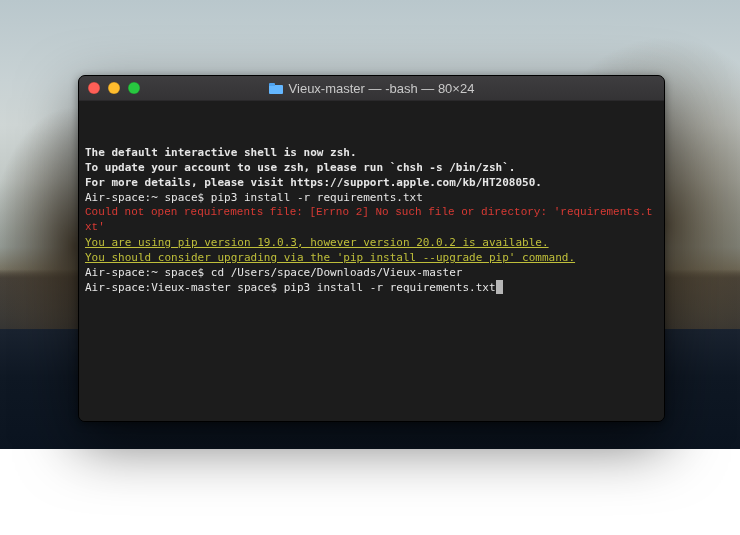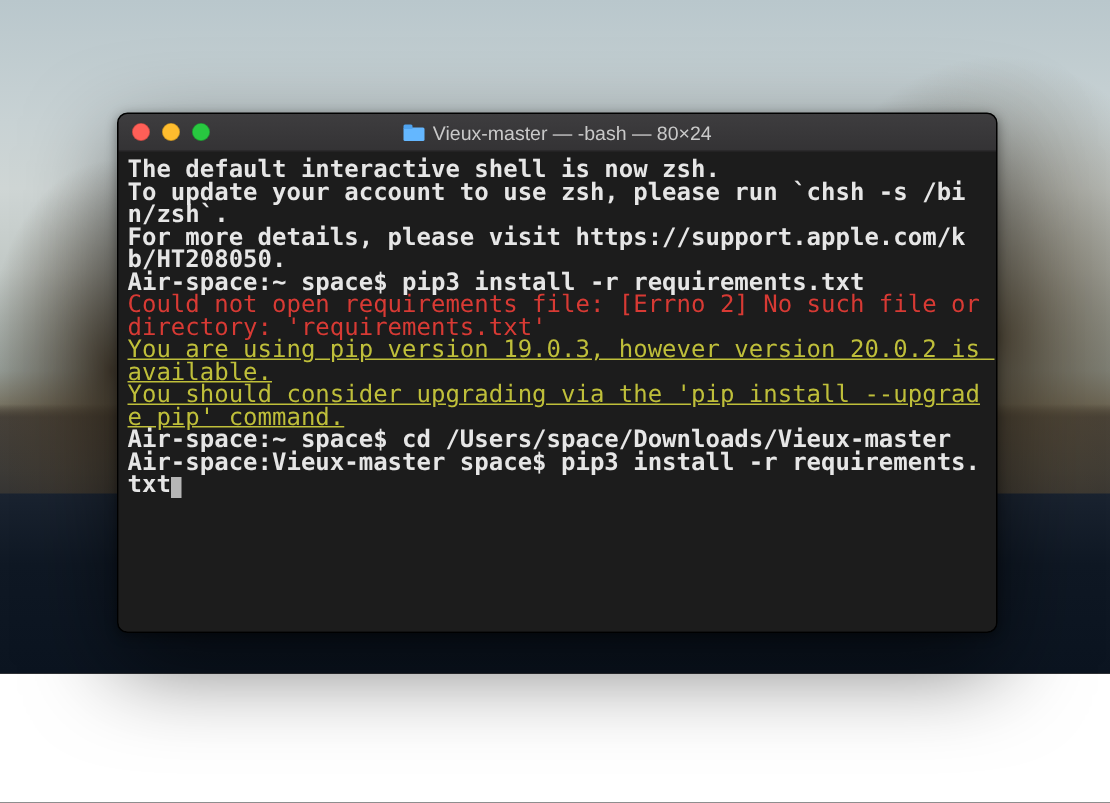--- a/index.html
+++ b/index.html
@@ -117,32 +117,33 @@
   .title-text {
     color: #c9c9c9;
     font-size: 13px;
     font-weight: 400;
   }
 
   .term-body {
     flex: 1 1 auto;
     padding: 4px 6px 6px 6px;
     font-family: "Menlo", "Monaco", "Consolas", monospace;
-    font-size: 16px;
+    font-size: 11px;
     line-height: 15px;
     white-space: pre-wrap;
     word-break: break-all;
     color: #e6e6e6;
     background: #1c1c1c;
     overflow: hidden;
+    margin-top: 40px;
   }
 
   .line { display: block; }
-  .c-default { color: #e6e6e6; font-weight: bold; }
-  .c-red     { color: #d83a34; }
+  .c-default { color: #e6e6e6; }
+  .c-red     { color: #d83a34; font-family: Liberation Mono, monospace; }
   .c-yellow  { color: #bfbf3a; text-decoration: underline; }
   .c-bold    { font-weight: bold; }
 
   .cursor {
     display: inline-block;
     width: 7px;
     height: 14px;
     background: #b6b6b6;
     vertical-align: text-bottom;
     margin-left: 0;

